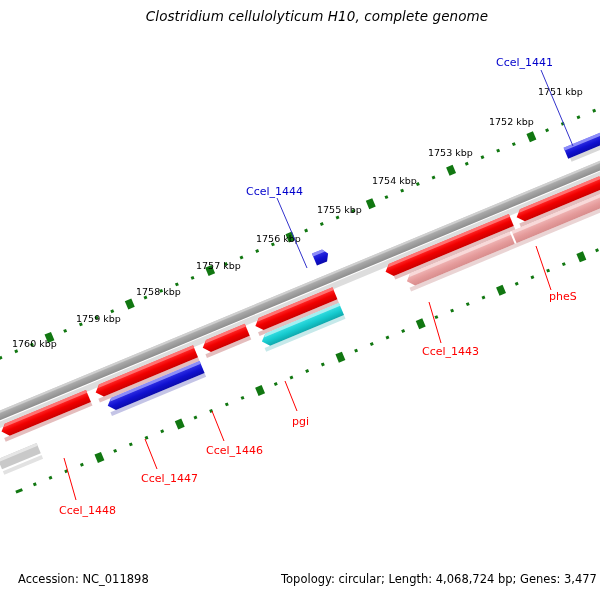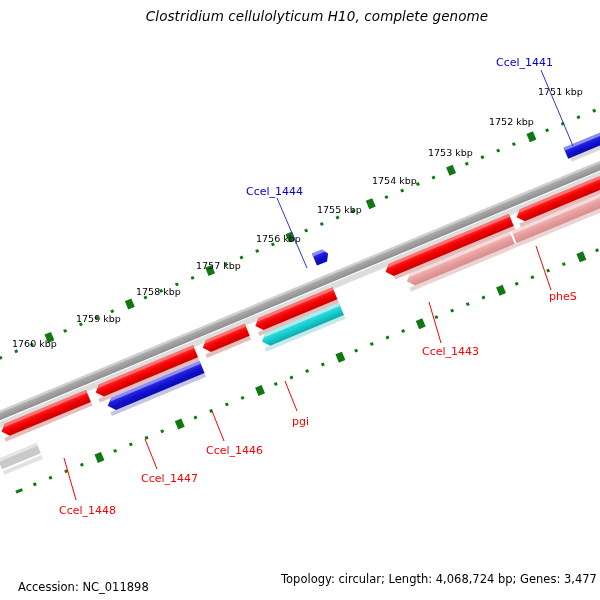--- a/index.html
+++ b/index.html
@@ -28,21 +28,21 @@
     letter-spacing:0.1px;
     padding-left:17px;
   }
   .statusbar{
     position:absolute;
     left:0; bottom:0;
     width:600px; height:36px;
   }
   .status-accession{
     position:absolute;
-    left:18px; top:16px;
+    left:18px; top:8px;
     font-family:"DejaVu Sans", sans-serif;
     font-size:11.5px;
     color:#000;
   }
   .status-info{
     position:absolute;
     left:262px; top:8px;
     font-family:"DejaVu Sans", sans-serif;
     font-size:11.5px;
     color:#000;

